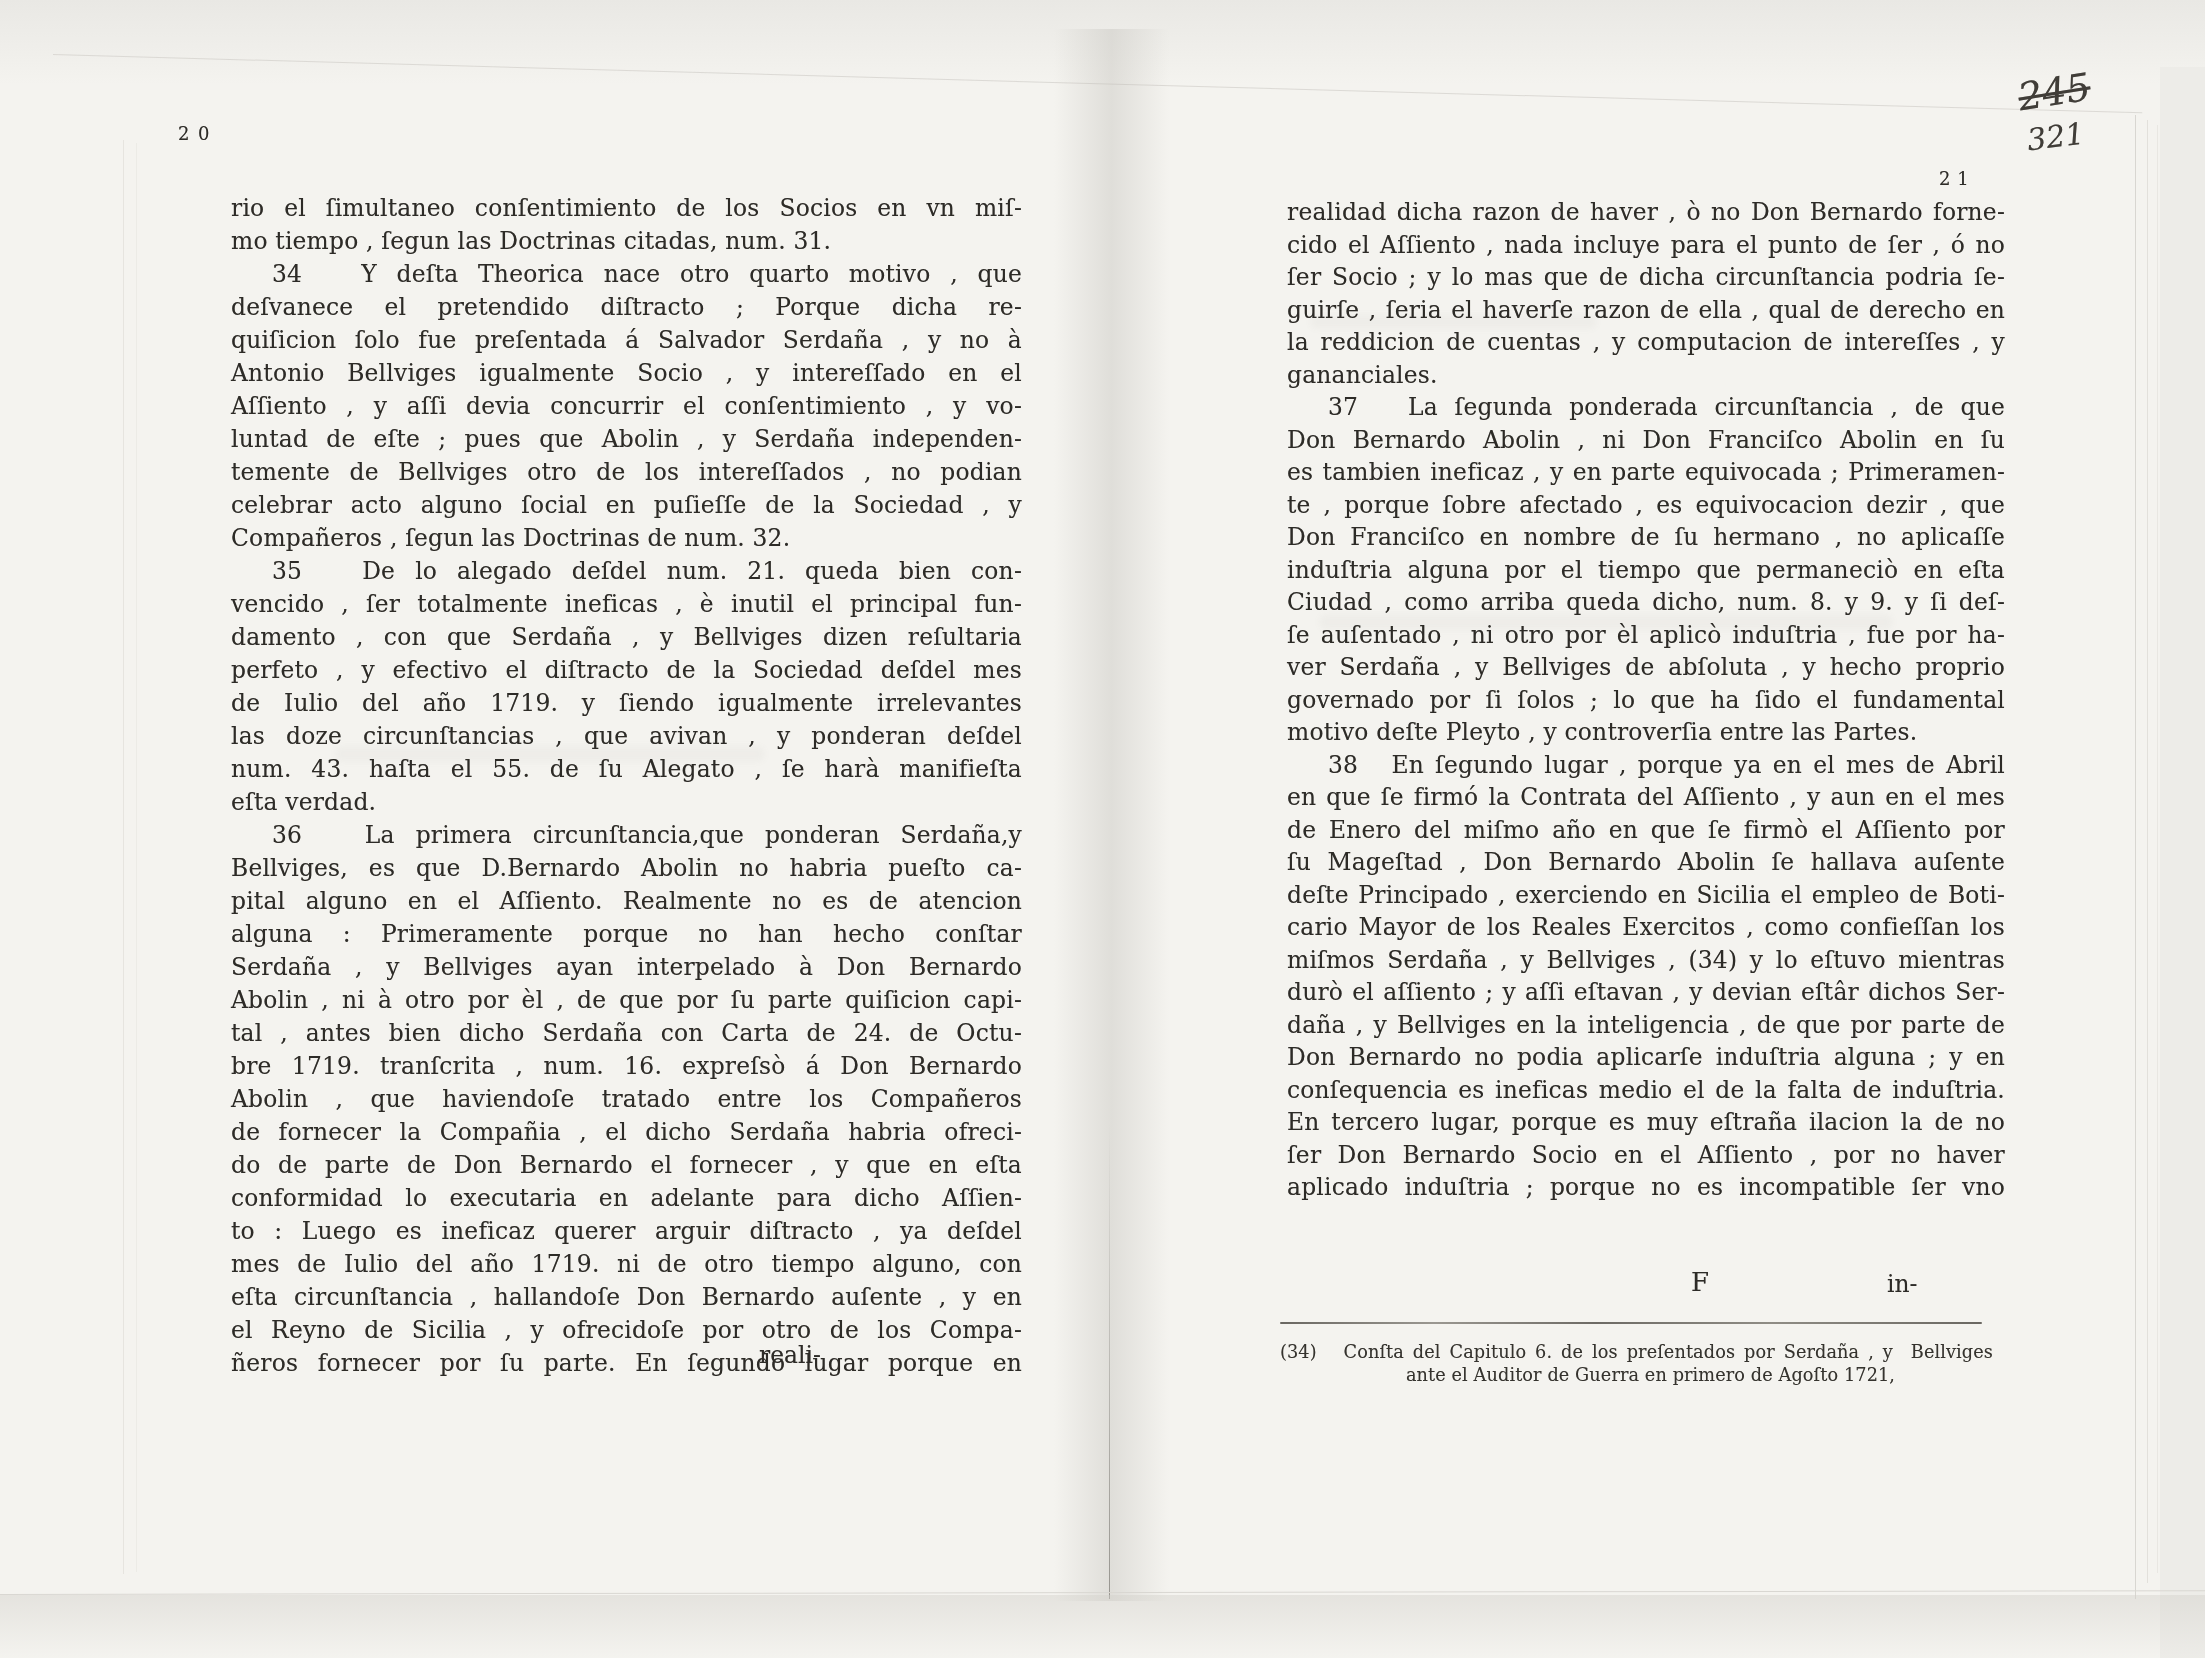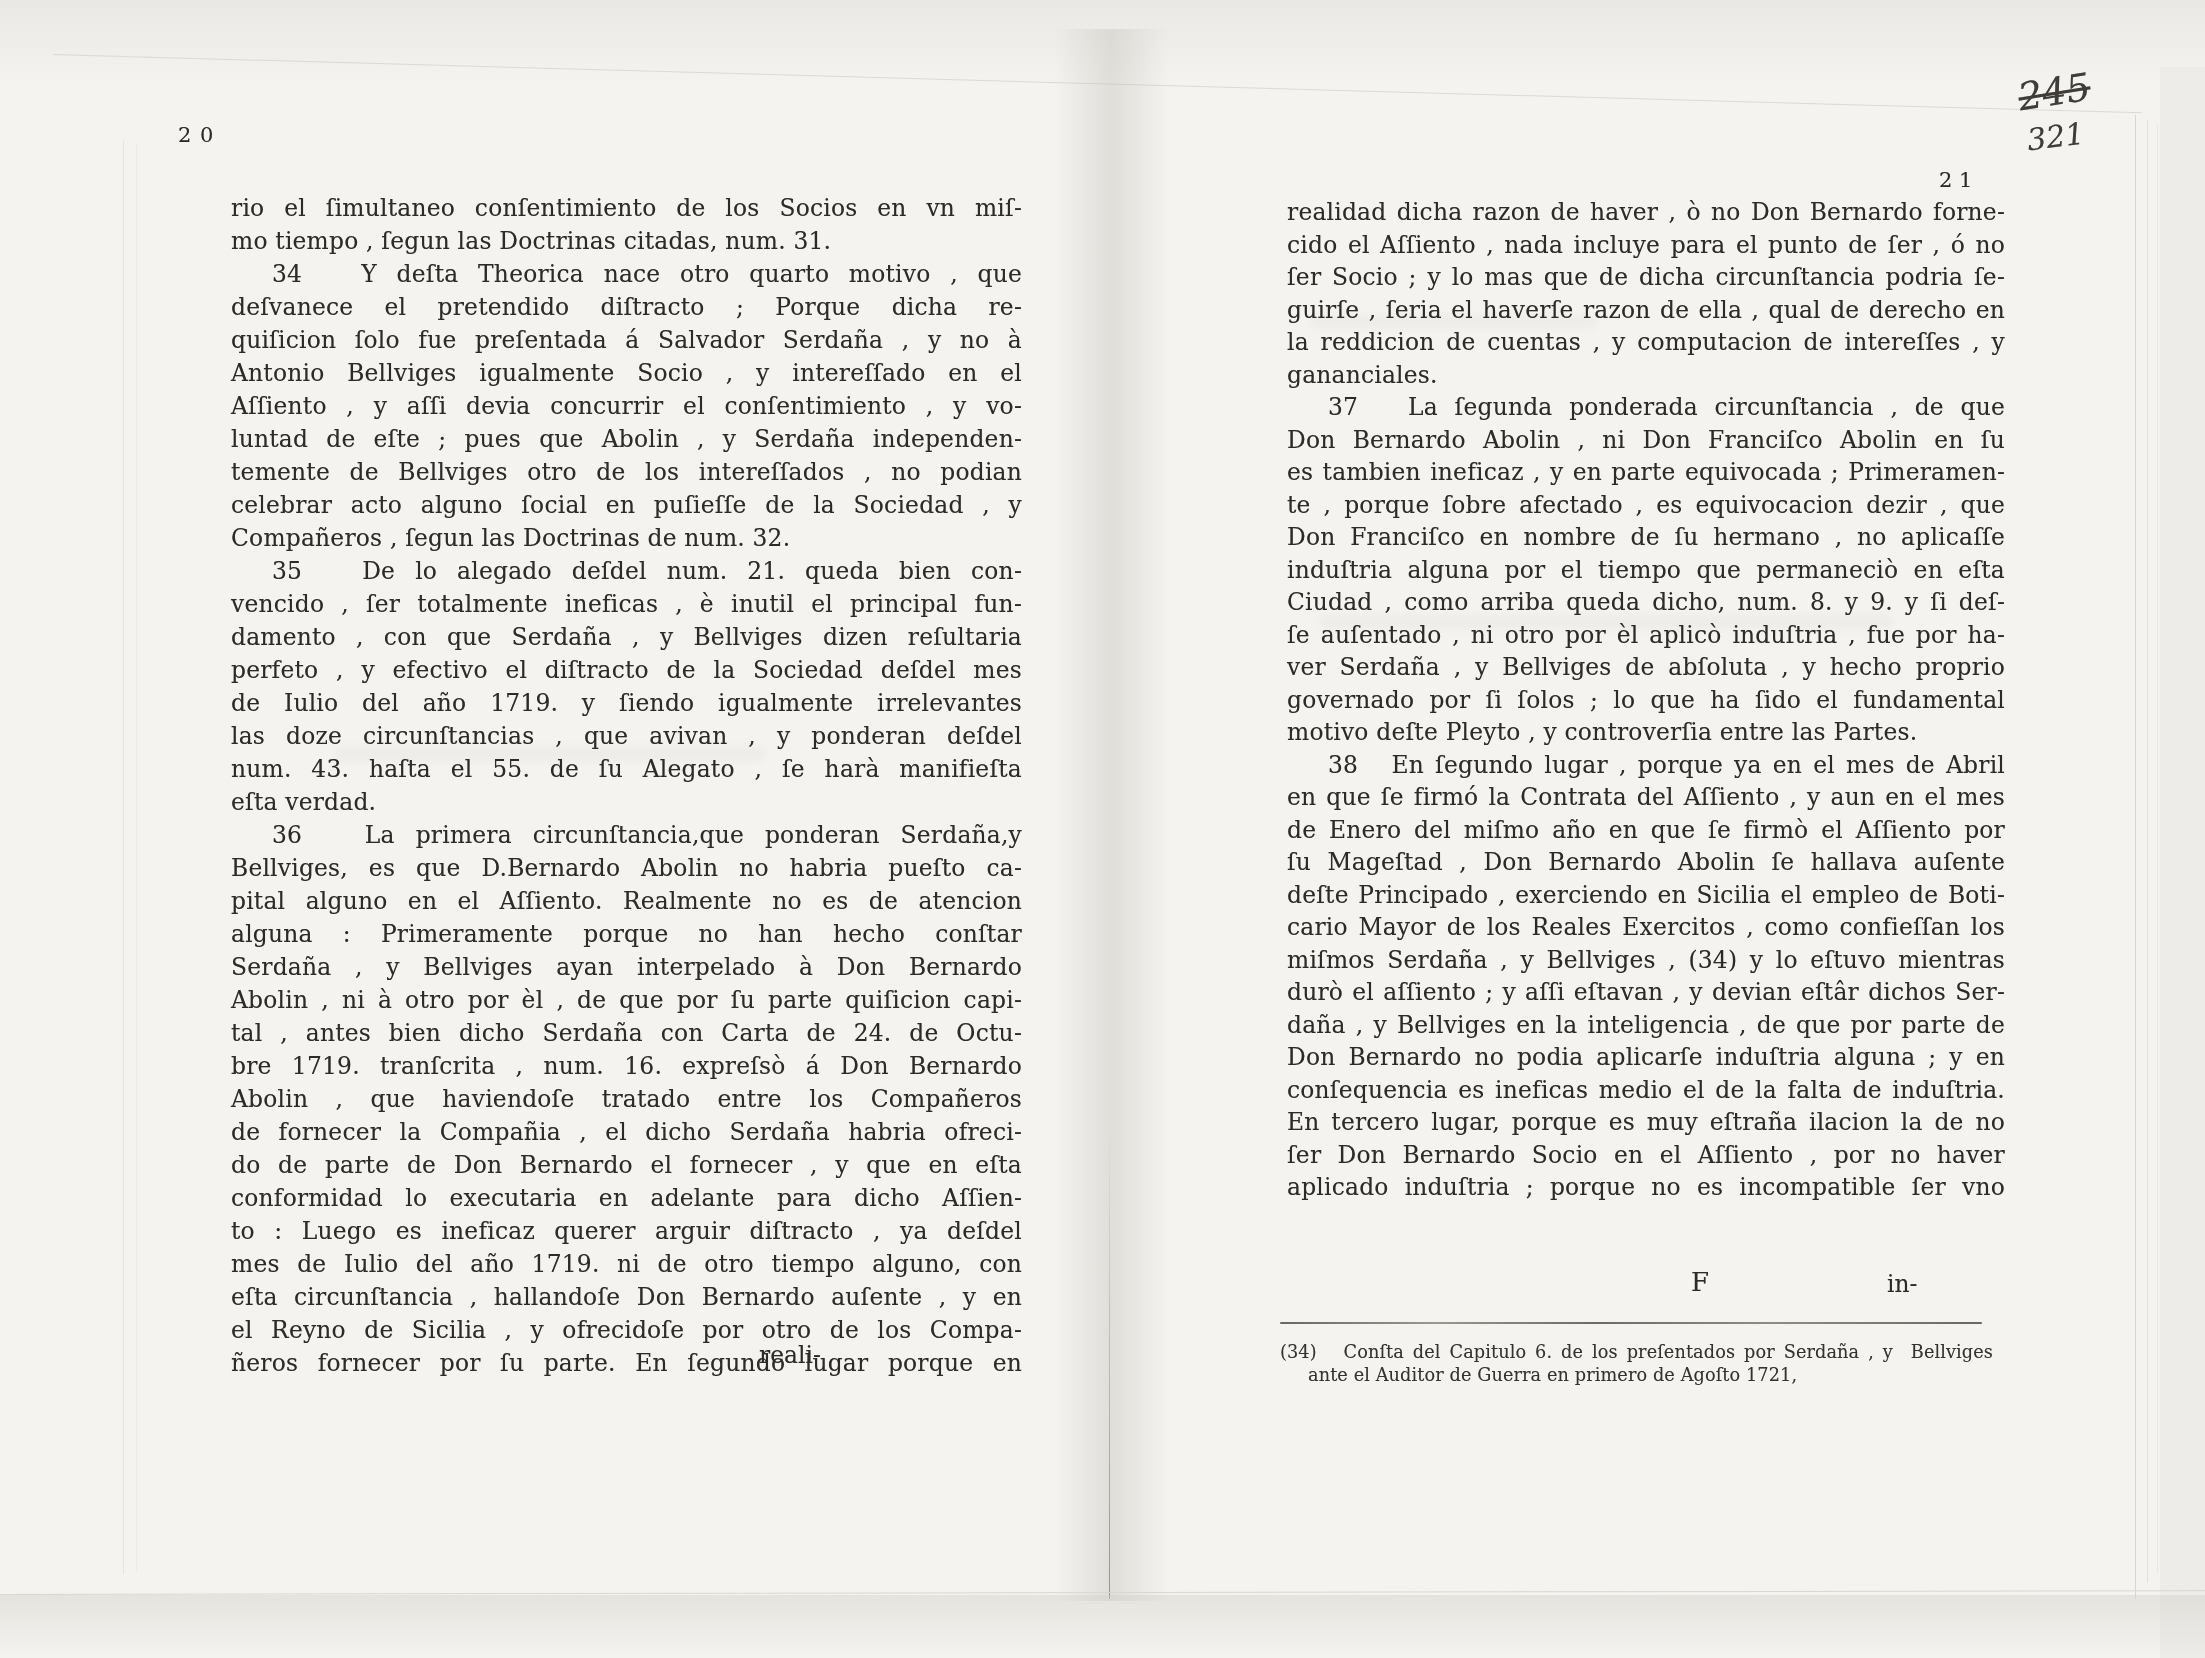--- a/index.html
+++ b/index.html
@@ -36,35 +36,35 @@
   .col{position:absolute;color:#2d2b27;
     text-shadow:0 0 0.5px rgba(45,43,39,.35);}
   #left-col{left:231px;top:192px;width:791px;}
   #right-col{left:1287px;top:196px;width:718px;}
   .line{font-size:23.4px;line-height:33px;letter-spacing:0.2px;
     text-align:justify;text-align-last:justify;}
   #right-col .line{line-height:32.5px;}
   .line.ind{padding-left:41px;}
   .line.end{text-align-last:left;}
 
-  .pagenum{color:#2d2b27;font-size:21px;text-shadow:0 0 0.5px rgba(45,43,39,.35);}
+  .pagenum{color:#2d2b27;font-size:18px;text-shadow:0 0 0.5px rgba(45,43,39,.35);}
   #pn-left{left:178px;top:123px;letter-spacing:8.6px;}
   #pn-right{left:1939px;top:168px;letter-spacing:6.7px;}
 
   .catchword{color:#2d2b27;font-size:23.4px;text-shadow:0 0 0.5px rgba(45,43,39,.35);}
   #cw-left{left:759px;top:1341px;}
   #sig-f{left:1691px;top:1267px;font-size:26px;color:#2d2b27;text-shadow:0 0 0.5px rgba(45,43,39,.4);}
   #cw-right{left:1887px;top:1270px;}
 
   #fn-rule{left:1280px;top:1322px;width:702px;height:1.9px;border-radius:1px;
     background:linear-gradient(90deg,#514e48 0%,#8a8780 22%,#55524c 45%,#7d7a72 70%,#514e48 100%);
     opacity:.85;}
   #footnote{left:1280px;top:1341px;width:713px;color:#35332e;
     text-shadow:0 0 0.5px rgba(45,43,39,.3);}
-  .fline{font-size:17.7px;line-height:22.5px;letter-spacing:0.1px;}
+  .fline{font-size:17.7px;line-height:22.5px;letter-spacing:0.1px;text-align:center;}
   .fline.fjust{text-align:justify;text-align-last:justify;}
   .fline.find{padding-left:28px;}
 
   .handwriting{font-style:italic;color:#403d38;text-shadow:0 0 0.5px rgba(60,57,52,.4);}
   #hw-crossed{left:2018px;top:70px;font-size:38px;transform:rotate(-9deg);
     text-decoration:line-through;text-decoration-thickness:2.9px;}
   #hw-num{left:2027px;top:119px;font-size:30px;transform:rotate(-7deg);}
 </style>
 </head>
 <body>

